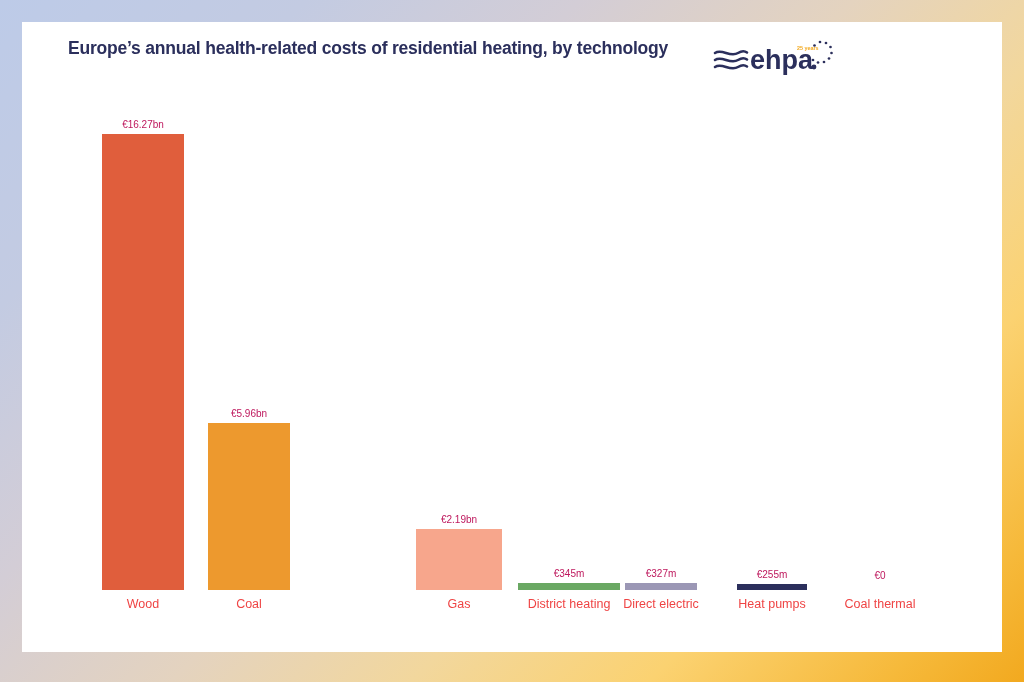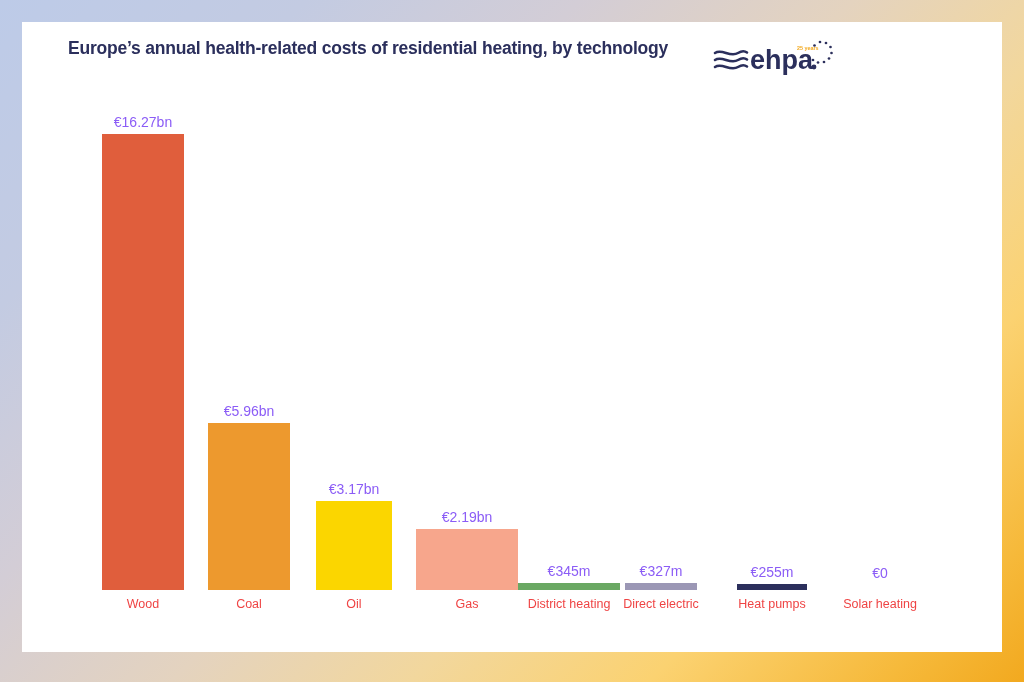--- a/index.html
+++ b/index.html
@@ -77,22 +77,22 @@
     bottom: 62px;       
     text-align: center;
   }
 
   .bar-value {
     position: absolute;
     bottom: 100%;
     left: 50%;
     transform: translateX(-50%);
     margin-bottom: 4px;
-    font-size: 14px;
-    color: #8b5cf6;
+    font-size: 10px;
+    color: #be185d;
     white-space: nowrap;
   }
 
   .bar-rect {
     width: 100%;
     display: block;
   }
 
   .bar-label {
     position: absolute;
@@ -155,27 +155,22 @@
       <span class="bar-rect" style="height:456px; background:#e05e3c;"></span>
       <span class="bar-label">Wood</span>
     </div>
 
     <div class="bar-group" style="left:186px; width:82px;">
       <span class="bar-value">€5.96bn</span>
       <span class="bar-rect" style="height:167px; background:#ed992e;"></span>
       <span class="bar-label">Coal</span>
     </div>
 
-    <div class="bar-group" style="left:294px; width:76px;">
-      <span class="bar-value">€3.17bn</span>
-      <span class="bar-rect" style="height:89px; background:#fbd600;"></span>
-      <span class="bar-label">Oil</span>
-    </div>
 
-    <div class="bar-group" style="left:394px; width:102px;margin-top:20px;">
+    <div class="bar-group" style="left:394px; width:86px;margin-top:20px;">
       <span class="bar-value">€2.19bn</span>
       <span class="bar-rect" style="height:61px; background:#f7a68c;"></span>
       <span class="bar-label">Gas</span>
     </div>
 
     <div class="bar-group" style="left:496px; width:102px;">
       <span class="bar-value">€345m</span>
       <span class="bar-rect" style="height:7px; background:#6aa863;"></span>
       <span class="bar-label">District heating</span>
     </div>
@@ -188,17 +183,17 @@
 
     <div class="bar-group" style="left:715px; width:70px;text-align:right;">
       <span class="bar-value">€255m</span>
       <span class="bar-rect" style="height:6px; background:#2b2f5c;"></span>
       <span class="bar-label">Heat pumps</span>
     </div>
 
     <div class="bar-group" style="left:811px; width:94px;">
       <span class="bar-value" style="margin-bottom:9px;">€0</span>
       <span class="zero-marker"></span>
-      <span class="bar-label">Solar heating</span>
+      <span class="bar-label">Coal thermal</span>
     </div>
 
   </div>
 </div>
 
 </body></html>

